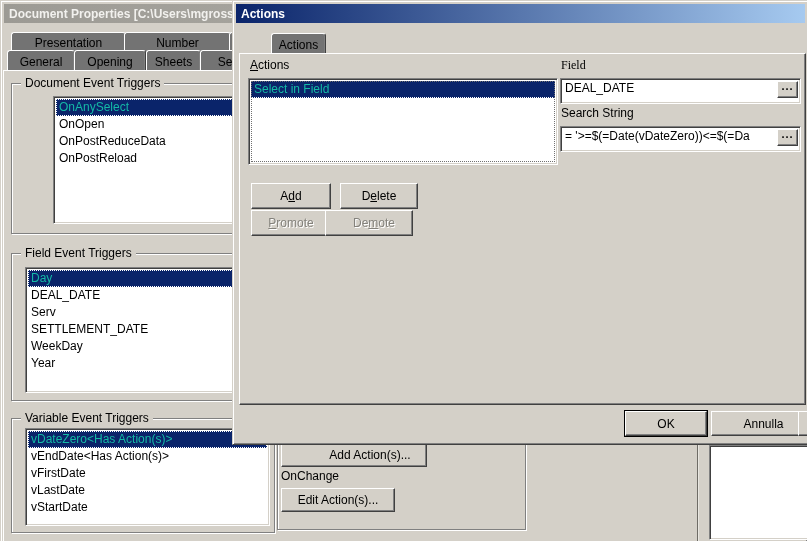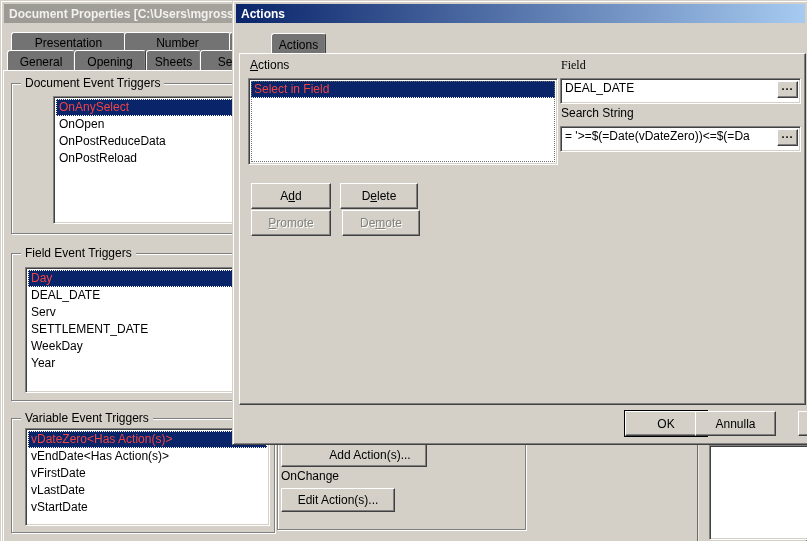--- a/index.html
+++ b/index.html
@@ -44,21 +44,21 @@
     padding:0 4px; white-space:nowrap;
   }
   .listbox {
     position:absolute; background:#fff;
     border:1px solid; border-color:#808080 #ffffff #ffffff #808080;
     box-shadow: inset 1px 1px 0 #404040, inset -1px -1px 0 #d4d0c8;
   }
   .listbox .inner { position:absolute; left:2px; top:2px; right:2px; bottom:2px; overflow:hidden; background:#fff; }
   .inner.marquee { outline:1px dotted #707070; outline-offset:-1px; }
   .row { height:17px; line-height:17px; padding-left:3px; white-space:nowrap; overflow:hidden; }
-  .row.sel { background:#0a246a; color:#ef4444; outline:1px dotted #fff; outline-offset:-1px; }
+  .row.sel { background:#0a246a; color:#14b8a6; outline:1px dotted #fff; outline-offset:-1px; }
   .btn {
     position:absolute; background:#d4d0c8;
     border:1px solid; border-color:#ffffff #404040 #404040 #ffffff;
     box-shadow: inset -1px -1px 0 #808080, inset 1px 1px 0 #d4d0c8;
     display:flex; align-items:center; justify-content:center;
     font-size:12px; color:#000; white-space:nowrap; overflow:hidden;
   }
   .btn.default { outline:1px solid #000; }
   .btn.disabled { color:#84827c; text-shadow:1px 1px 0 #ffffff; }
   .input {
@@ -211,28 +211,28 @@
     <div class="btn" style="left:107px;top:182px;width:76px;height:24px;">
       <span>D</span>
         <span class="u">e</span>
         <span>lete</span>
     </div>
     <div class="btn disabled" style="left:18px;top:209px;width:78px;height:24px;">
       <span></span>
         <span class="u">P</span>
         <span>romote</span>
     </div>
-    <div class="btn disabled" style="left:109px;top:209px;width:76px;height:24px;">
+    <div class="btn disabled" style="left:92px;top:209px;width:76px;height:24px;padding-left:10px;">
       <span>De</span>
         <span class="u">m</span>
         <span>ote</span>
     </div>
 
     <div class="btn default" style="left:392px;top:410px;width:80px;height:23px;">
       <span>OK</span>
     </div>
-    <div class="btn" style="left:462px;top:410px;width:79px;height:23px;">
+    <div class="btn" style="left:478px;top:410px;width:79px;height:23px;padding-left:12px;">
       <span>Annulla</span>
     </div>
     <div class="btn" style="left:565px;top:410px;width:18px;height:23px;"></div>
   </div>
 
 </div>
 
 </body></html>

